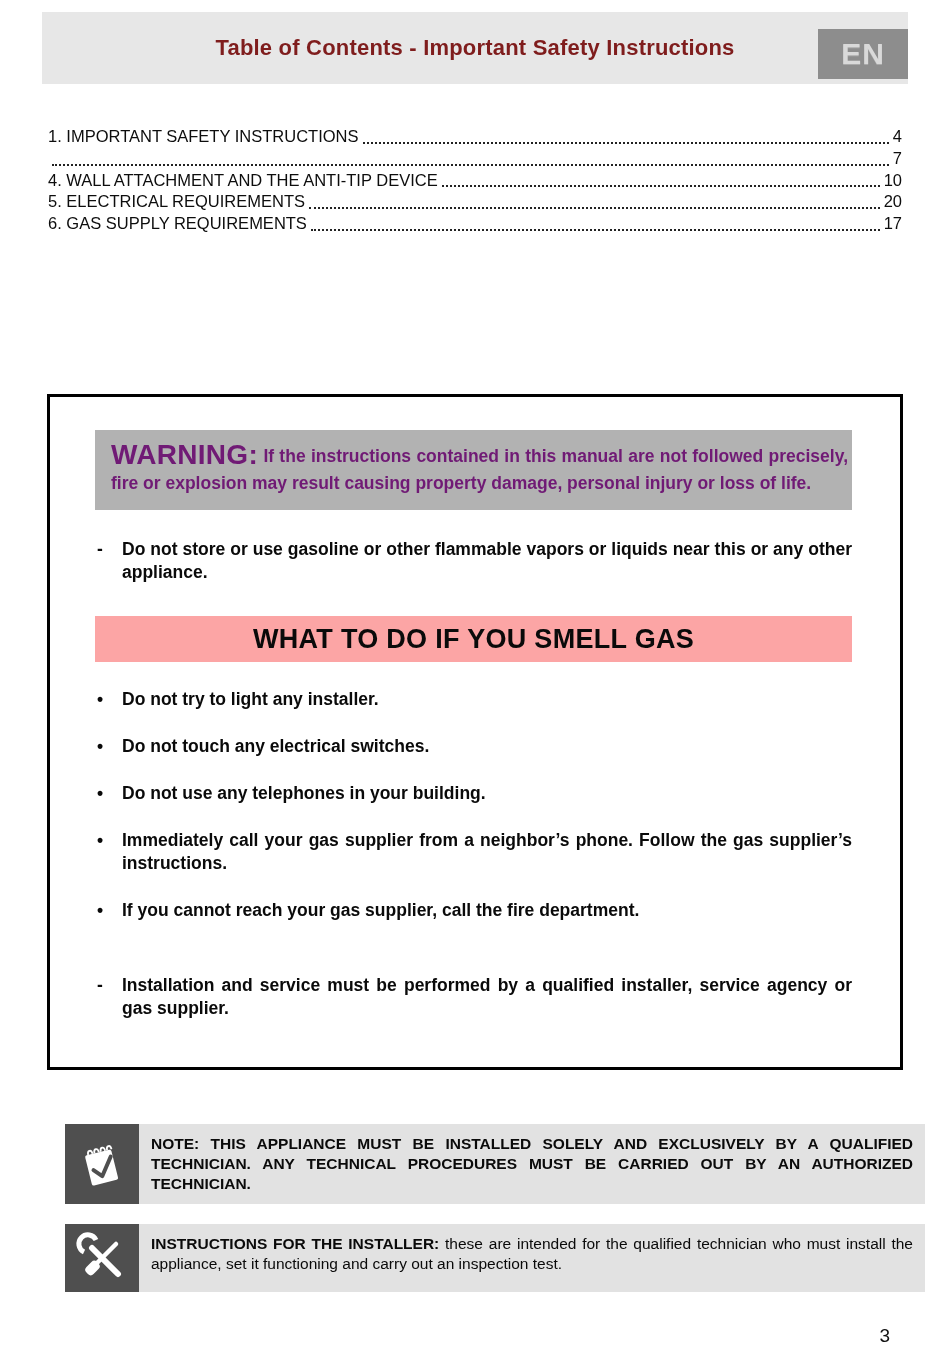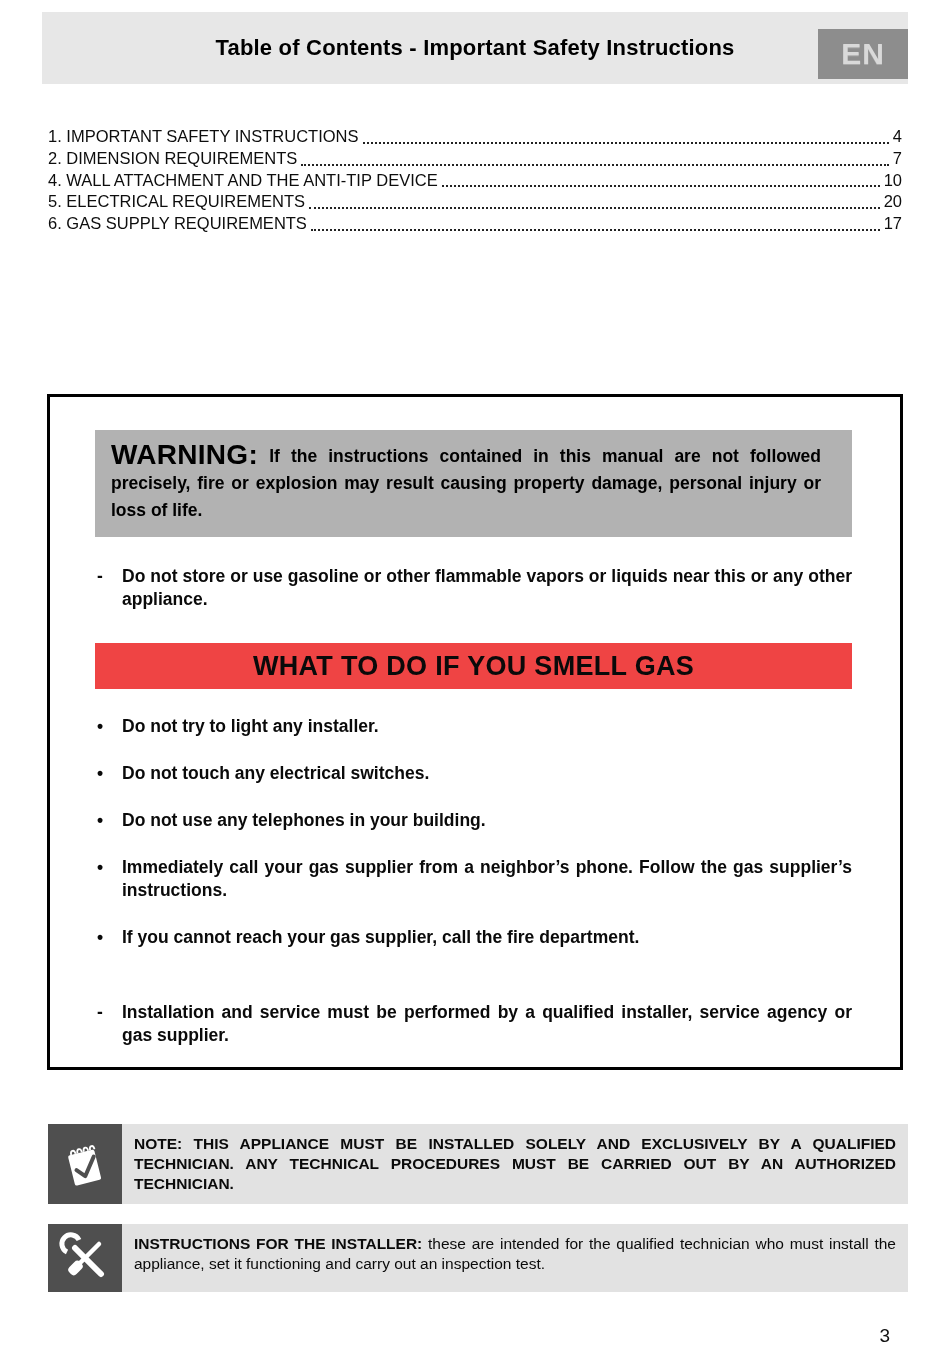--- a/index.html
+++ b/index.html
@@ -12,21 +12,21 @@
     overflow: hidden;
   }
 
   
   .header-bar {
     position: absolute; left: 42px; top: 12px;
     width: 866px; height: 72px;
     background: #e7e7e7;
     display: flex; align-items: center; justify-content: center;
   }
-  .header-title { font-size: 22px; font-weight: bold; color: #000000; letter-spacing: 0.2px; }
+  .header-title { font-size: 22px; font-weight: bold; color: #7f1d1d; letter-spacing: 0.2px; }
   .lang-badge {
     position: absolute; right: 0; top: 17px;
     width: 90px; height: 50px;
     background: #8d8d8d; color: #d9d9d9;
     font-size: 30px; font-weight: bold; letter-spacing: 1px;
     display: flex; align-items: center; justify-content: center;
     text-shadow: 0 1px 0 rgba(255,255,255,0.25);
   }
 
   
@@ -43,46 +43,46 @@
 
   
   .warning-box {
     position: absolute; left: 47px; top: 394px;
     width: 856px; height: 676px;
     border: 3px solid #000; background: #fff;
   }
   .warning-header {
     margin: 33px 48px 0 45px;
     background: #b2b2b2;
-    padding: 11px 31px 13px 16px;
+    padding: 11px 4px 13px 16px;
     font-weight: bold; font-size: 17.5px; line-height: 27px;
-    text-align: justify; color: #000000;
+    text-align: justify; color: #701a75;
   }
   .warning-word { font-size: 28px; line-height: 1; vertical-align: -2px; letter-spacing: 0.3px; }
 
   .dash-item, .bullet-item {
     display: flex; font-weight: bold; font-size: 17.5px; line-height: 23px; color: #0a0a0a;
     margin: 28px 48px 0 47px;
   }
   .marker { width: 25px; flex: none; }
   .item-text { flex: 1; text-align: justify; }
 
   .gas-banner {
     margin: 32px 48px 0 45px; height: 46px;
-    background: #ef4444;
+    background: #fca5a5;
     display: flex; align-items: center; justify-content: center;
     font-weight: bold; font-size: 27px; color: #0a0a0a; letter-spacing: 0.3px;
   }
   .bullet-item { margin-top: 24px; }
   .bullet-item.first { margin-top: 26px; }
   .dash-item.last { margin-top: 52px; }
 
   
   .info-row {
-    position: absolute; left: 48px; width: 860px;
+    position: absolute; left: 65px; width: 860px;
     display: flex; align-items: stretch;
   }
   .note-row { top: 1124px; min-height: 80px; }
   .installer-row { top: 1224px; min-height: 68px; }
   .info-icon {
     width: 74px; flex: none; background: #4f4f4f;
     display: flex; align-items: center; justify-content: center;
   }
   .info-text {
     flex: 1; background: #e2e2e2;
@@ -103,21 +103,20 @@
   <div class="lang-badge">EN</div>
 </header>
 
 <nav class="toc">
   <div class="toc-row">
     <span class="toc-label">1. IMPORTANT SAFETY INSTRUCTIONS</span>
     <span class="toc-dots"></span>
     <span class="toc-page">4</span>
   </div>
   <div class="toc-row">
-    <span class="toc-label">2. DIMENSION REQUIREMENTS</span>
     <span class="toc-dots"></span>
     <span class="toc-page">7</span>
   </div>
   <div class="toc-row">
     <span class="toc-label">4. WALL ATTACHMENT AND THE ANTI-TIP DEVICE</span>
     <span class="toc-dots"></span>
     <span class="toc-page">10</span>
   </div>
   <div class="toc-row">
     <span class="toc-label">5. ELECTRICAL REQUIREMENTS</span>

